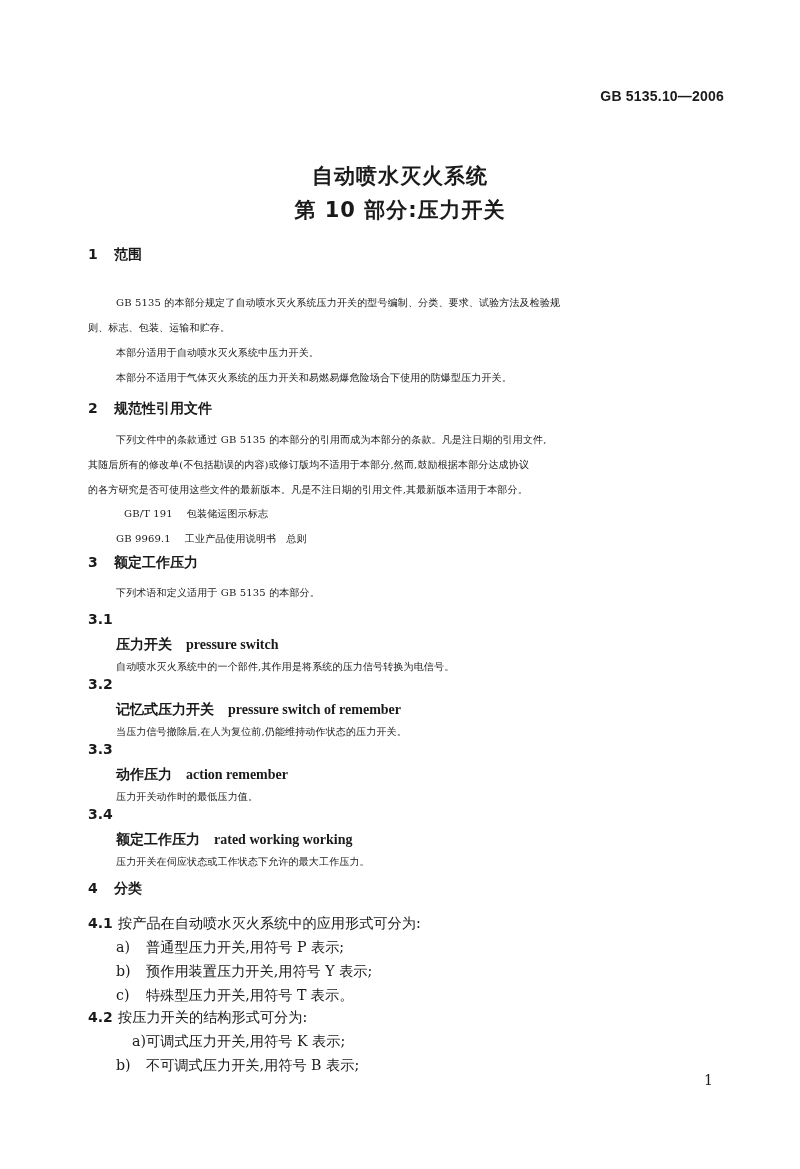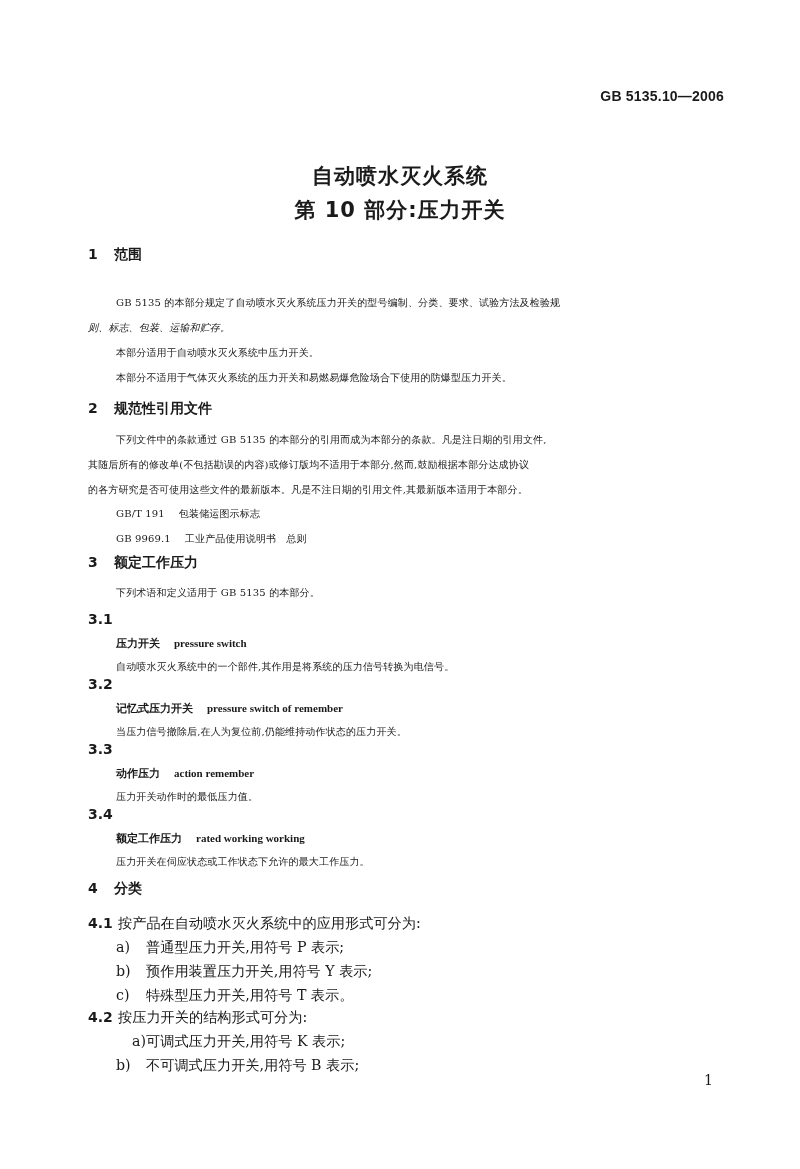--- a/index.html
+++ b/index.html
@@ -48,21 +48,21 @@
     .in2 { left: 116px; }
     .in0 { left: 88px; }
     .sub {
       left: 88px;
       font-family: "DejaVu Sans", "Liberation Sans", sans-serif;
       font-weight: bold;
       font-size: 14px;
     }
     .term {
       left: 116px;
-      font-size: 11px;
+      font-size: 14px;
     }
     .term .zh {
       font-family: "DejaVu Sans", "Liberation Sans", sans-serif;
       font-weight: bold;
       margin-right: 14px;
     }
     .term .en {
       font-family: "Liberation Serif", "DejaVu Serif", serif;
       font-weight: bold;
     }
@@ -94,31 +94,31 @@
 
 <div class="abs std-code">GB 5135.10—2006</div>
 
 <div class="abs title t1">自动喷水灭火系统</div>
 <div class="abs title t2">第 10 部分:压力开关</div>
 
 <div class="abs h" style="top:246px;">
   <span class="num">1</span><span>范围</span>
 </div>
 <div class="abs p in2" style="top:296px;">GB 5135 的本部分规定了自动喷水灭火系统压力开关的型号编制、分类、要求、试验方法及检验规</div>
-<div class="abs p in0" style="top:321px;font-style:italic;">则、标志、包装、运输和贮存。</div>
+<div class="abs p in0" style="top:321px;">则、标志、包装、运输和贮存。</div>
 <div class="abs p in2" style="top:346px;">本部分适用于自动喷水灭火系统中压力开关。</div>
 <div class="abs p in2" style="top:371px;">本部分不适用于气体灭火系统的压力开关和易燃易爆危险场合下使用的防爆型压力开关。</div>
 
 <div class="abs h" style="top:400px;">
   <span class="num">2</span><span>规范性引用文件</span>
 </div>
 <div class="abs p in2" style="top:433px;">下列文件中的条款通过 GB 5135 的本部分的引用而成为本部分的条款。凡是注日期的引用文件,</div>
 <div class="abs p in0" style="top:458px;">其随后所有的修改单(不包括勘误的内容)或修订版均不适用于本部分,然而,鼓励根据本部分达成协议</div>
 <div class="abs p in0" style="top:483px;">的各方研究是否可使用这些文件的最新版本。凡是不注日期的引用文件,其最新版本适用于本部分。</div>
-<div class="abs p in2 ref" style="top:507px;">
+<div class="abs p in2 ref" style="top:507px;margin-left:8px;">
   <span class="code">GB/T 191</span><span>包装储运图示标志</span>
 </div>
 <div class="abs p in2 ref" style="top:532px;">
   <span class="code">GB 9969.1</span><span>工业产品使用说明书　总则</span>
 </div>
 
 <div class="abs h" style="top:554px;">
   <span class="num">3</span><span>额定工作压力</span>
 </div>
 <div class="abs p in2" style="top:586px;">下列术语和定义适用于 GB 5135 的本部分。</div>

